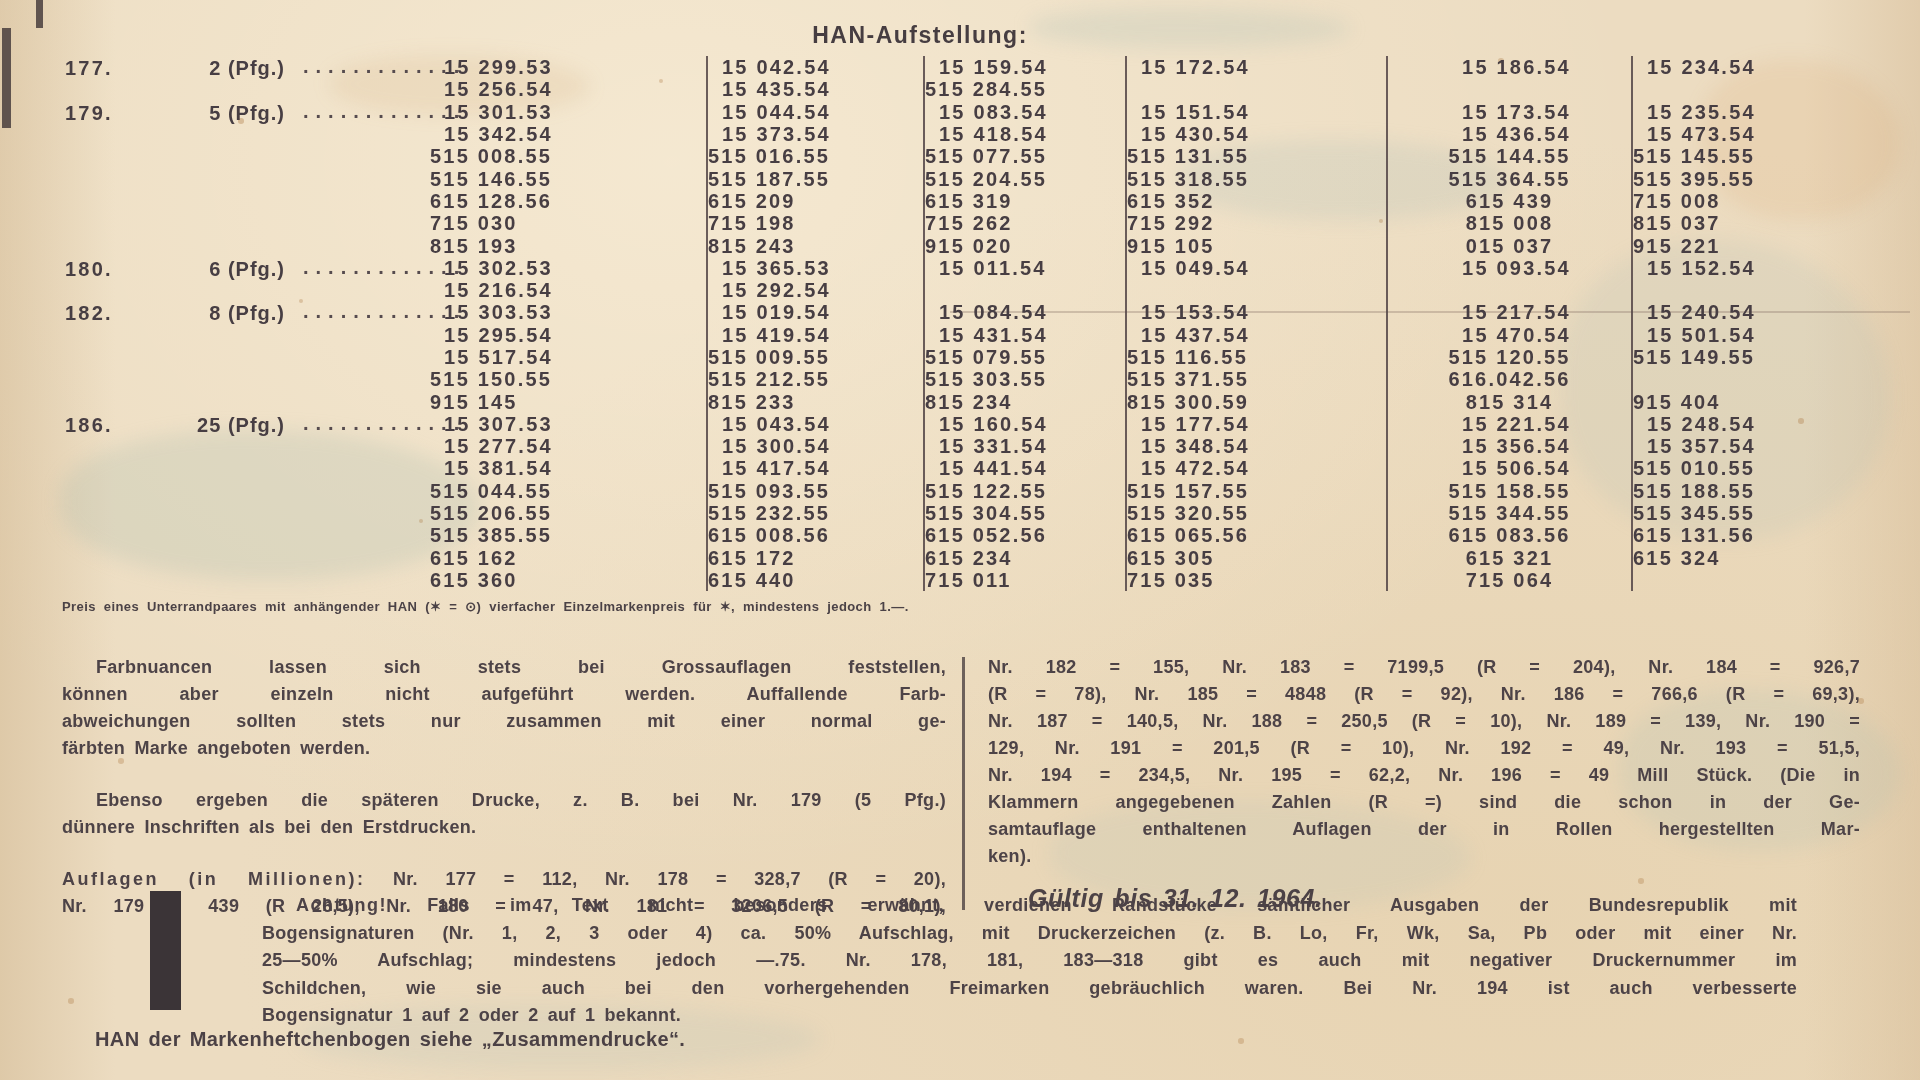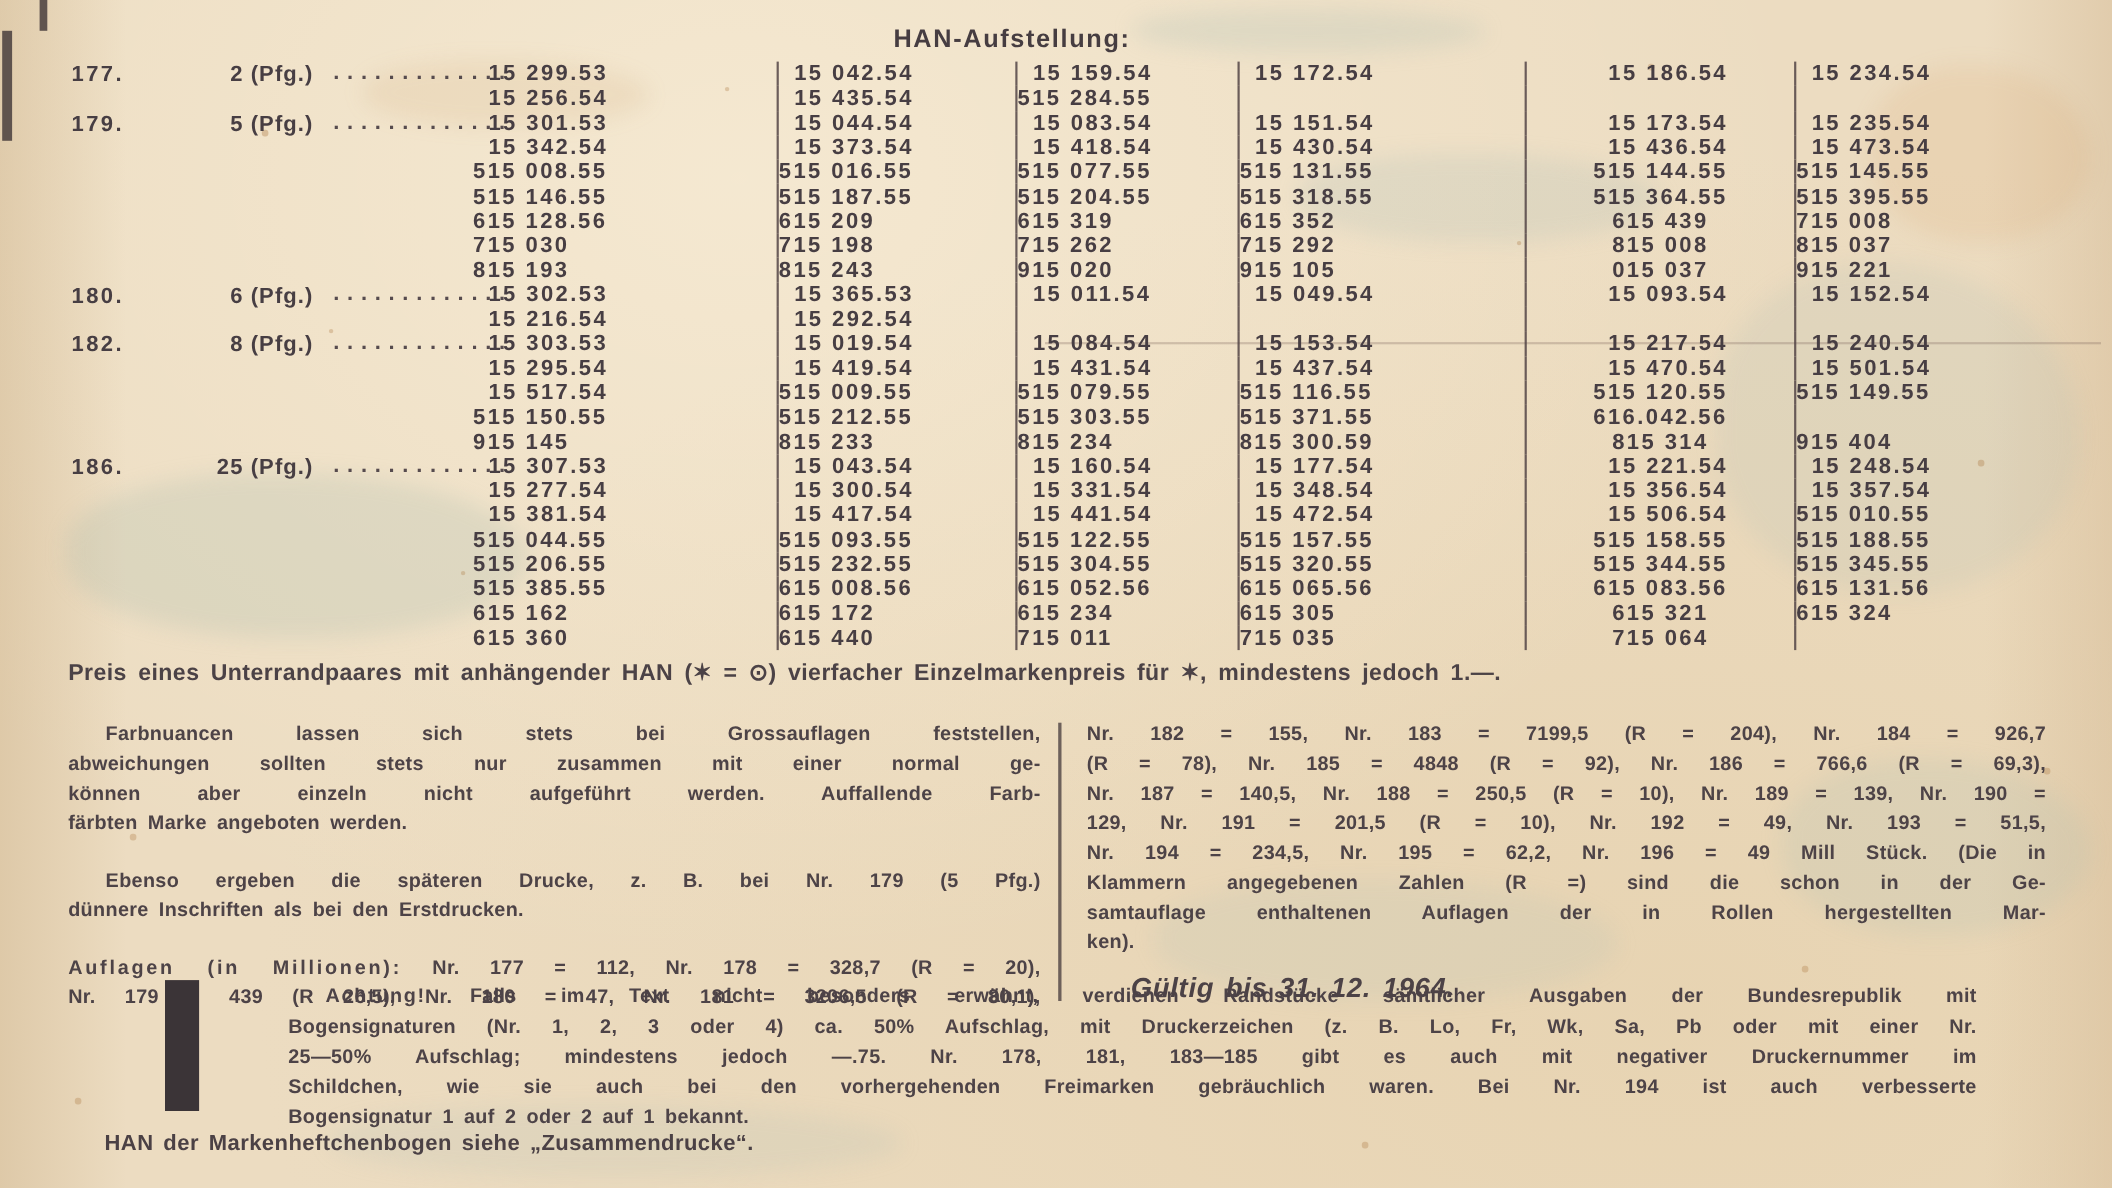--- a/index.html
+++ b/index.html
@@ -35,21 +35,21 @@
     color:#473e43;letter-spacing:2.2px;vertical-align:middle;white-space:nowrap;overflow:visible;}
   td.bordered{border-left:2px solid rgba(82,68,69,.85);}
   td.c1{padding-left:67px;} td.c2{padding-left:45px;} td.c3{padding-left:53px;}
   td.c4{padding-left:71px;} td.c5{padding-left:33px;text-align:center;} td.c6{padding-left:43px;}
   td.num span.ind{padding-left:14px;}
   td.label{position:relative;vertical-align:top;}
   .g-num{position:absolute;left:5px;top:2px;}
   .g-denom{position:absolute;left:55px;top:2px;width:170px;text-align:right;letter-spacing:1px;}
   .g-dots{position:absolute;left:243px;top:0px;width:156px;overflow:hidden;letter-spacing:7px;color:#564b4e;}
 
-  .price{position:absolute;left:62px;top:599px;width:1720px;font-size:21px;font-weight:bold;
+  .price{position:absolute;left:62px;top:599px;width:1720px;font-size:13px;font-weight:bold;
     word-spacing:4px;letter-spacing:.4px;color:#4b4246;}
 
   .notes-left{position:absolute;left:62px;top:654px;width:884px;}
   .notes-right{position:absolute;left:988px;top:654px;width:872px;}
   .col-divider{position:absolute;left:962px;top:657px;width:3px;height:253px;background:rgba(78,66,66,.8);}
   .para{margin:0 0 25px 0;}
   .tline{font-size:18px;font-weight:bold;line-height:27px;letter-spacing:.3px;word-spacing:4px;
     text-align:justify;text-align-last:justify;color:#4d4347;}
   .tline.end{text-align-last:left;}
   .indent1 .tline:first-child{text-indent:34px;}
@@ -317,22 +317,22 @@
       </tbody>
   </table>
 
   <div class="price">Preis eines Unterrandpaares mit anhängender HAN (✶ = ⊙) vierfacher Einzelmarkenpreis für ✶, mindestens jedoch 1.—.</div>
 
   <div class="col-divider"></div>
 
   <div class="notes-left">
     <div class="para indent1">
         <div class="tline">Farbnuancen lassen sich stets bei Grossauflagen feststellen,</div>
+        <div class="tline">können aber einzeln nicht aufgeführt werden. Auffallende Farb-</div>
         <div class="tline">abweichungen sollten stets nur zusammen mit einer normal ge-</div>
-        <div class="tline">können aber einzeln nicht aufgeführt werden. Auffallende Farb-</div>
         <div class="tline end">färbten Marke angeboten werden.</div>
       </div>
     <div class="para indent1">
         <div class="tline">Ebenso ergeben die späteren Drucke, z. B. bei Nr. 179 (5 Pfg.)</div>
         <div class="tline end">dünnere Inschriften als bei den Erstdrucken.</div>
       </div>
     <div class="para">
       <div class="tline"><span class="spaced">Auflagen (in Millionen):</span><span> Nr. 177 = 112, Nr. 178 = 328,7 (R = 20),</span></div>
       <div class="tline">Nr. 179 = 439 (R 26,5), Nr. 180 = 47, Nr. 181 = 3206,5 (R = 80,1),</div>
     </div>
@@ -350,21 +350,21 @@
         <div class="tline end">ken).</div>
       </div>
     <div class="valid">Gültig bis 31. 12. 1964.</div>
   </div>
 
   <div class="att-bar"></div>
   <div class="attention">
     <div class="tline att-first"><span class="att-label">Achtung!</span> <span>Falls im Text nicht besonders erwähnt, verdienen Randstücke sämtlicher Ausgaben der Bundesrepublik mit</span></div>
     <div>
         <div class="tline">Bogensignaturen (Nr. 1, 2, 3 oder 4) ca. 50% Aufschlag, mit Druckerzeichen (z. B. Lo, Fr, Wk, Sa, Pb oder mit einer Nr.</div>
-        <div class="tline">25—50% Aufschlag; mindestens jedoch —.75. Nr. 178, 181, 183—185 gibt es auch mit negativer Druckernummer im</div>
+        <div class="tline">25—50% Aufschlag; mindestens jedoch —.75. Nr. 178, 181, 183—318 gibt es auch mit negativer Druckernummer im</div>
         <div class="tline">Schildchen, wie sie auch bei den vorhergehenden Freimarken gebräuchlich waren. Bei Nr. 194 ist auch verbesserte</div>
         <div class="tline end">Bogensignatur 1 auf 2 oder 2 auf 1 bekannt.</div>
       </div>
   </div>
 
   <div class="footer-line">HAN der Markenheftchenbogen siehe „Zusammendrucke“.</div>
 
 </div>
 
 </body></html>

